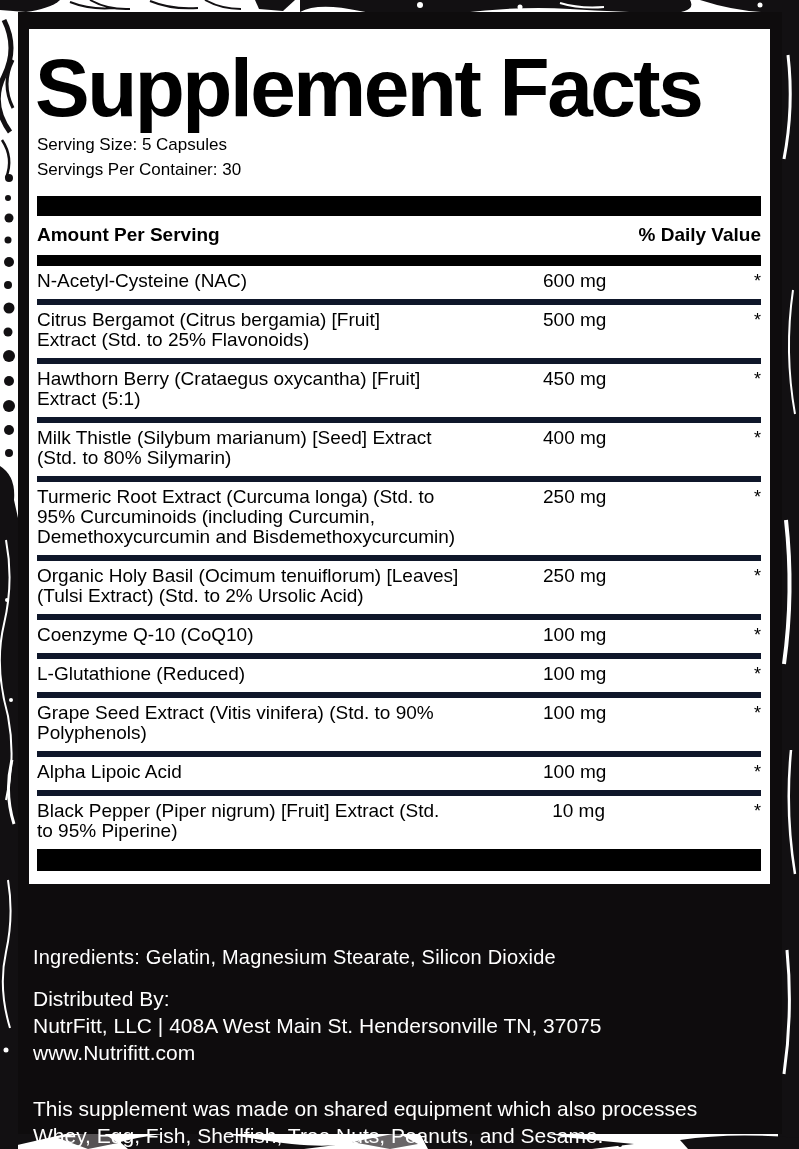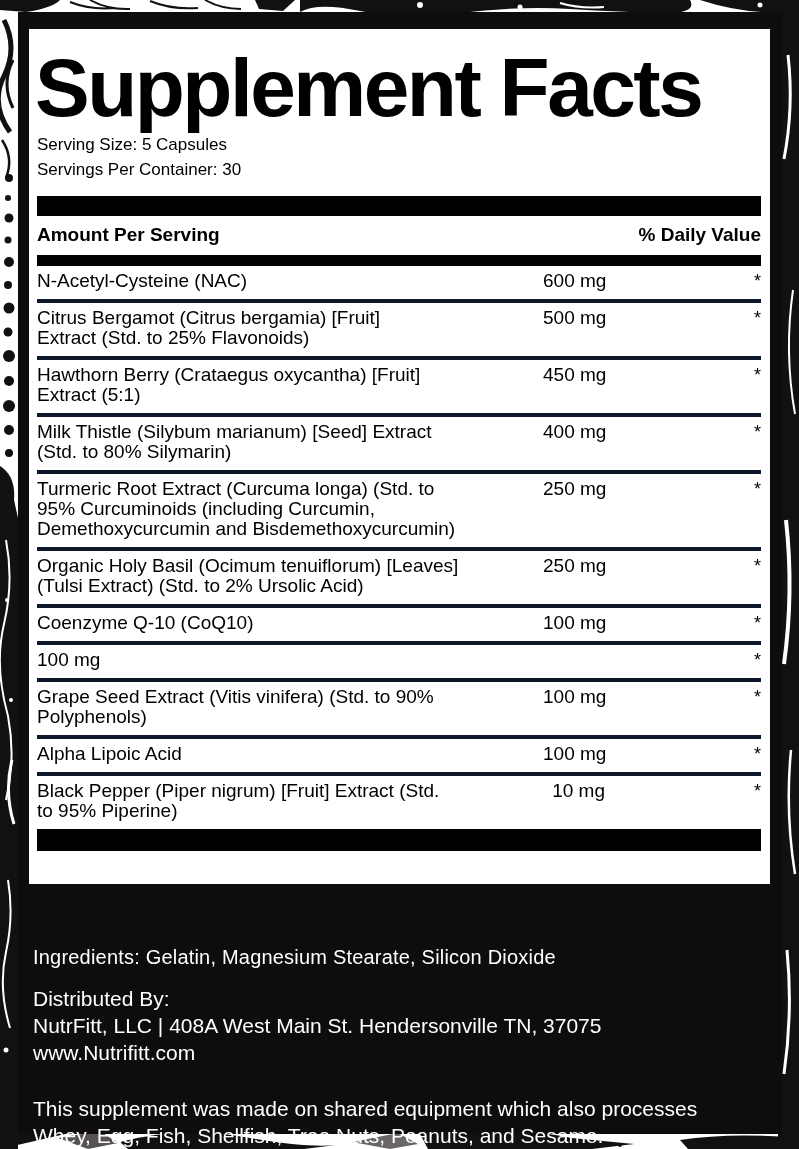--- a/index.html
+++ b/index.html
@@ -33,21 +33,21 @@
   .bar-top { height:20px; margin-top:14px; }
   .header-row {
     display:flex; justify-content:space-between;
     font-size:19px; font-weight:bold; line-height:20px;
     padding:9px 0 10px;
   }
   .bar-under-header { height:11px; }
 
   .row {
     display:flex; font-size:19px; line-height:20px;
-    padding:5px 0 8px; border-bottom:4px solid #0f172a;
+    padding:5px 0 8px; border-bottom:6px solid #0f172a;
   }
   .row:last-child { border-bottom:none; }
   .row .name { width:506px; white-space:pre-line; }
   .row .amount { width:62px; text-align:right; white-space:nowrap; }
   .row .dv { flex:1; text-align:right; font-size:18px; }
 
   .bar-foot { height:22px; }
   .footnote { font-size:17px; line-height:20px; padding-top:7px; }
 
   
@@ -174,20 +174,21 @@
 (Tulsi Extract) (Std. to 2% Ursolic Acid)</span>
             <span class="amount">250 mg</span>
             <span class="dv">*</span>
           </div>
           <div class="row">
             <span class="name">Coenzyme Q-10 (CoQ10)</span>
             <span class="amount">100 mg</span>
             <span class="dv">*</span>
           </div>
           <div class="row">
+            <span class="name">L-Glutathione (Reduced)</span>
             <span class="amount">100 mg</span>
             <span class="dv">*</span>
           </div>
           <div class="row">
             <span class="name">Grape Seed Extract (Vitis vinifera) (Std. to 90%
 Polyphenols)</span>
             <span class="amount">100 mg</span>
             <span class="dv">*</span>
           </div>
           <div class="row">

